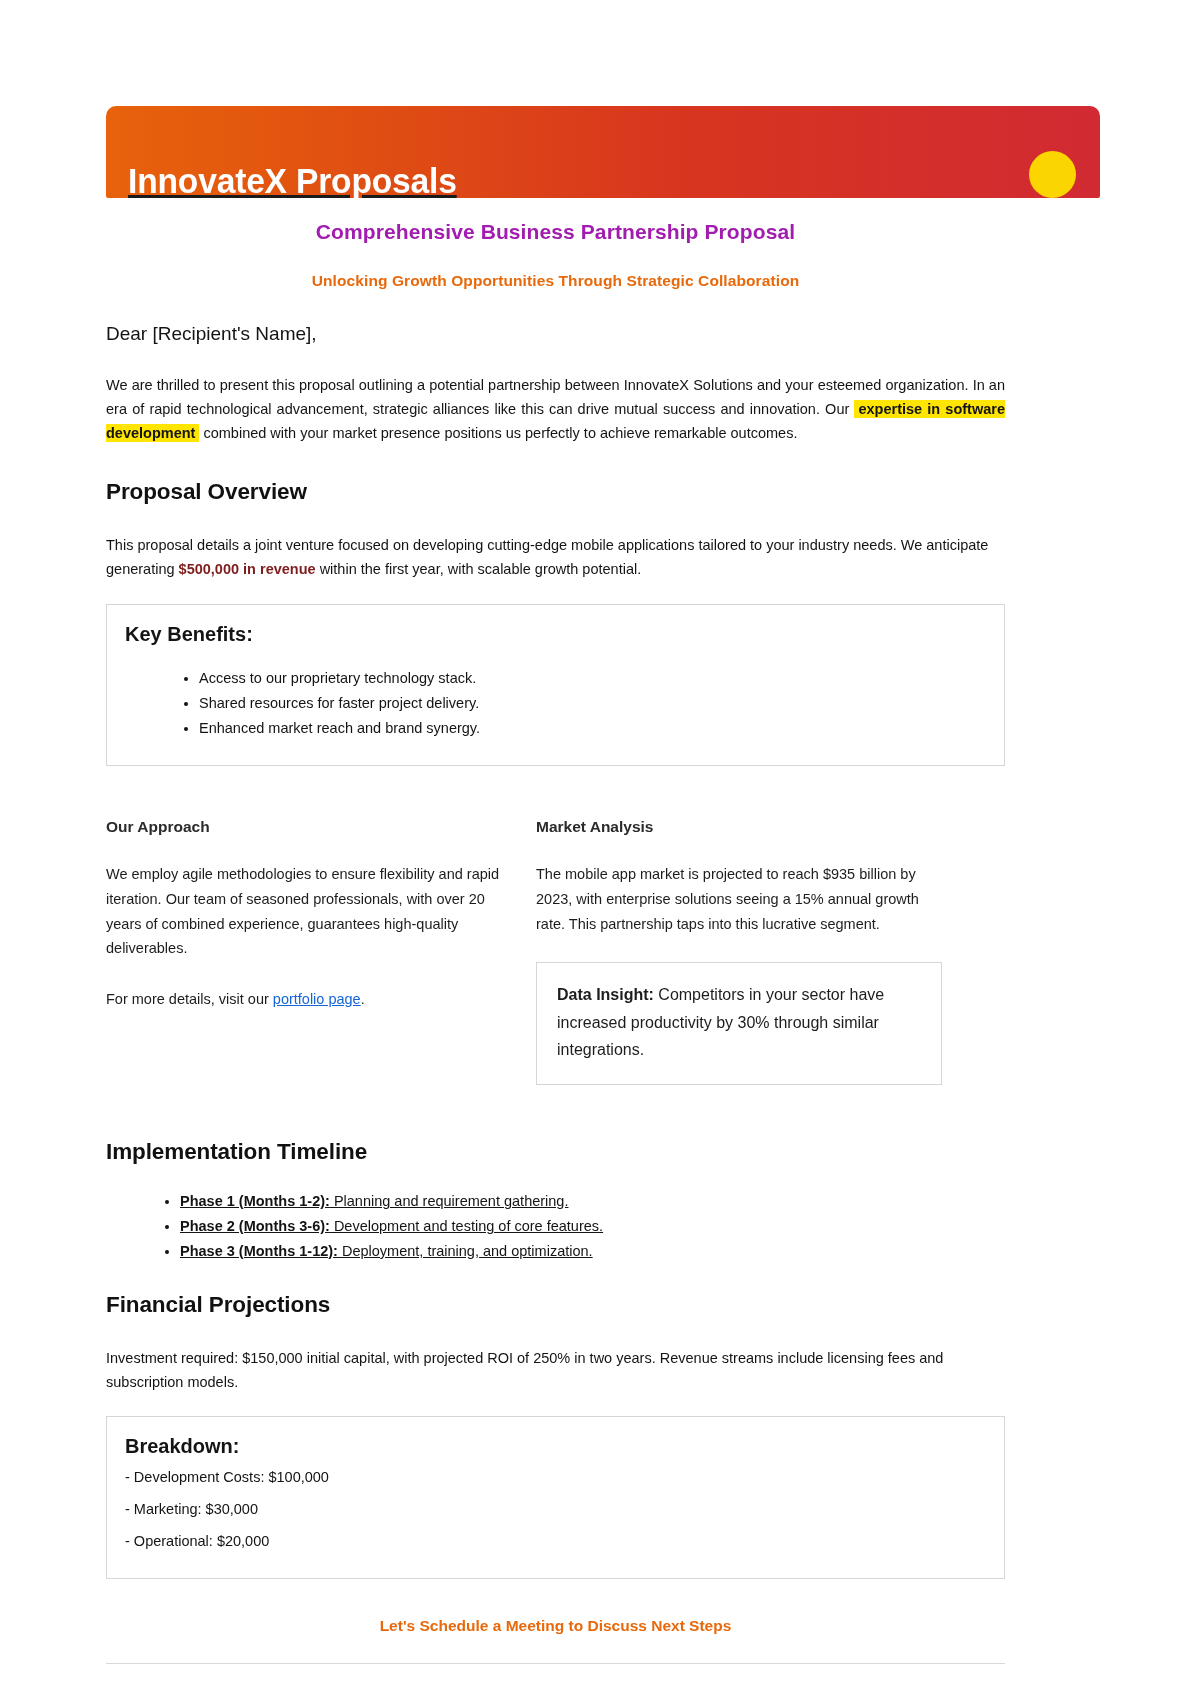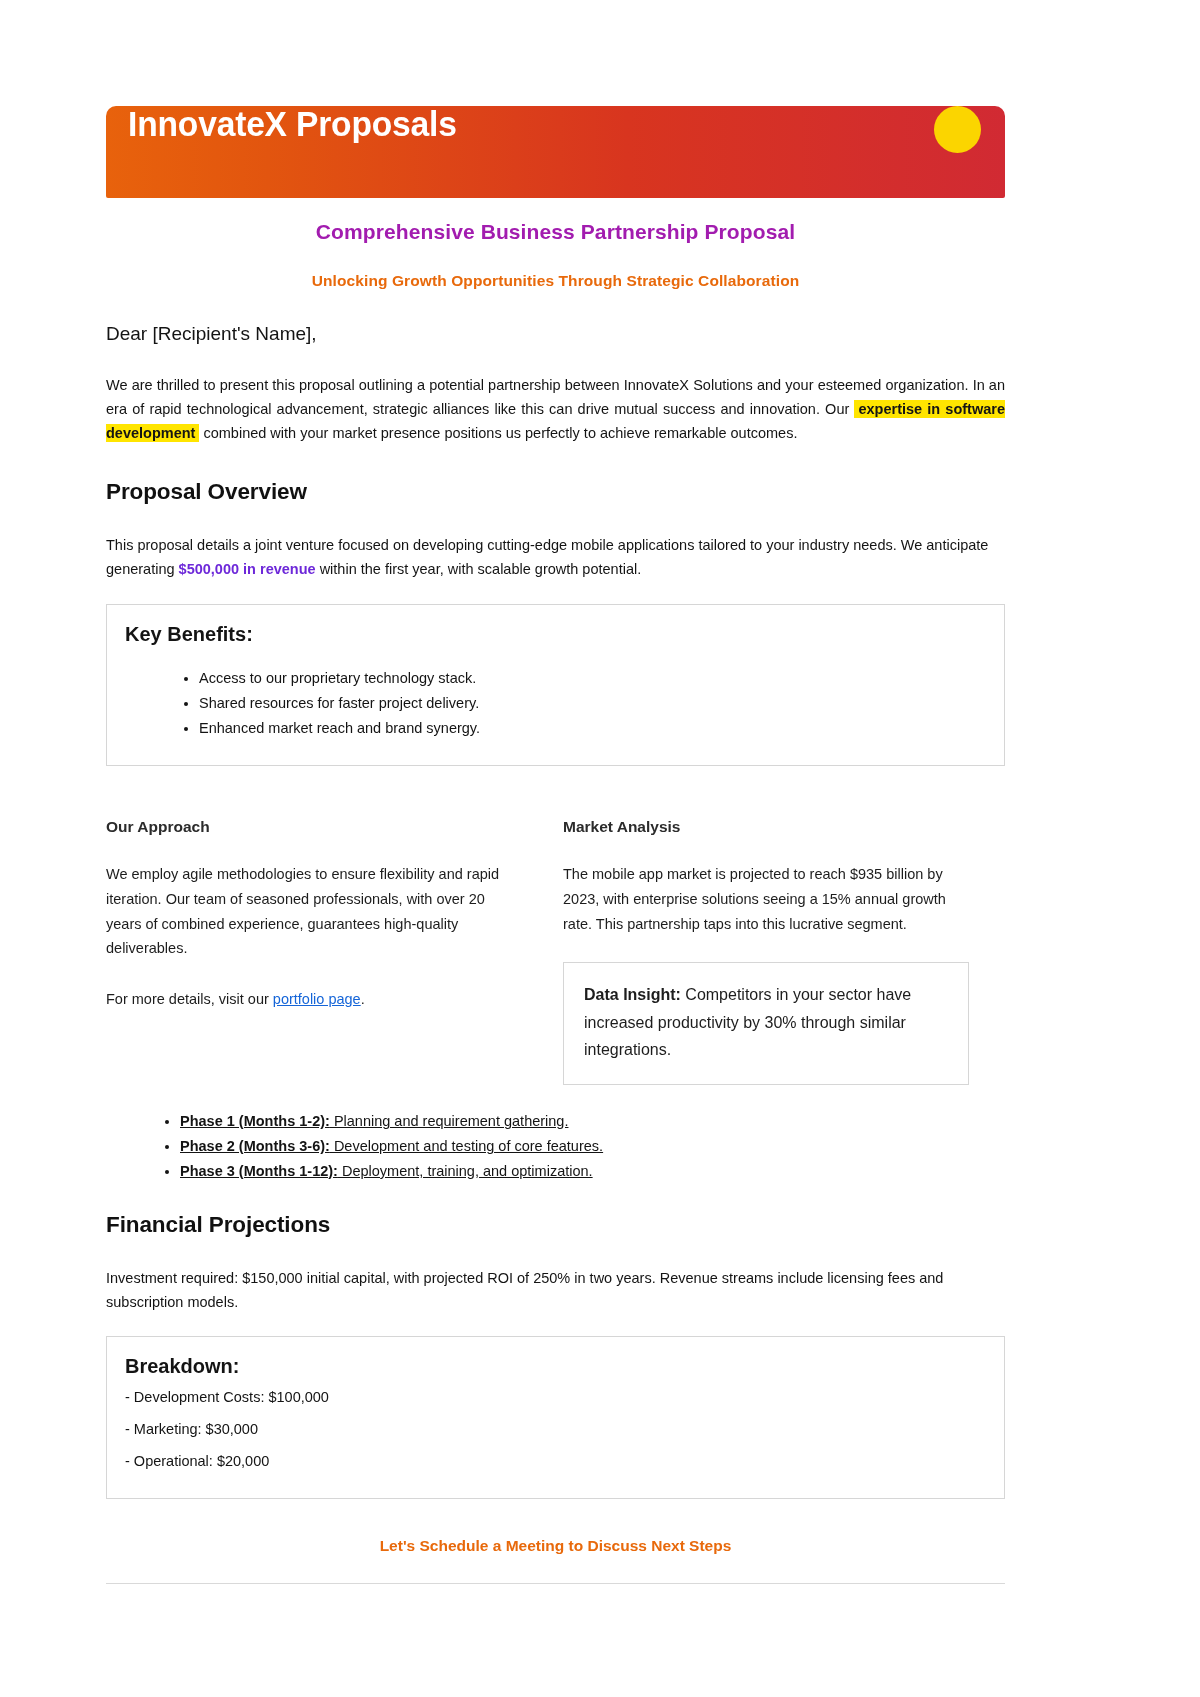--- a/index.html
+++ b/index.html
@@ -21,29 +21,30 @@
     left: 0; top: 0;
     width: 1200px;
     height: 1697px;
   }
 
   
   .banner {
     position: absolute;
     left: 106px;
     top: 106px;
-    width: 899px;
+    width: 994px;
     height: 92px;
     border-radius: 10px 10px 2px 2px;
     background: linear-gradient(90deg, #e8620c 0%, #e2550f 18%, #d8351f 58%, #d12a33 100%);
     display: flex;
-    align-items: flex-start;
+    align-items: flex-end;
     justify-content: space-between;
     padding: 0 0 0 22px;
     box-sizing: border-box;
+    text-decoration: underline;
   }
   .banner-title {
     font-family: "Liberation Sans Narrow", "Liberation Sans", sans-serif;
     font-size: 35px;
     font-weight: bold;
     color: #ffffff;
     letter-spacing: -0.2px;
     line-height: 1;
     transform: scaleX(0.96);
     transform-origin: left center;
@@ -97,21 +98,21 @@
     color: #141414;
   }
   p.body-par.left { text-align: left; }
 
   .hl {
     background: #ffe500;
     font-weight: bold;
     padding: 1px 4px;
   }
   .accent-strong {
-    color: #6d28d9;
+    color: #7f1d1d;
     font-weight: bold;
   }
 
   h2.sec {
     font-size: 22.5px;
     font-weight: bold;
     color: #111111;
     margin: 34px 0 0 0;
     letter-spacing: -0.1px;
   }
@@ -137,21 +138,21 @@
   .callout ul li {
     font-size: 14.5px;
     line-height: 1.72;
     color: #141414;
   }
 
   
   .two-col {
     margin: 52px 0 0 0;
     display: flex;
-    gap: 51px;
+    gap: 24px;
     font-family: "Liberation Sans", "DejaVu Sans", sans-serif;
   }
   .col { width: 406px; }
   .col h3 {
     font-size: 15.5px;
     font-weight: bold;
     color: #2b2b2b;
     margin: 0 0 0 0;
   }
   .col p {
@@ -259,20 +260,21 @@
       <div class="col">
         <h3>Market Analysis</h3>
         <p>The mobile app market is projected to reach $935 billion by 2023, with enterprise solutions seeing a 15% annual growth rate. This partnership taps into this lucrative segment.</p>
         <div class="insight-box">
           <p><b>Data Insight:</b><span> Competitors in your sector have increased productivity by 30% through similar integrations.</span></p>
         </div>
       </div>
 
     </div>
 
+    <h2 class="sec" style="margin-top:54px;">Implementation Timeline</h2>
 
     <ul class="timeline">
       <li><b>Phase 1 (Months 1-2):</b><span> Planning and requirement gathering.</span></li>
       <li><b>Phase 2 (Months 3-6):</b><span> Development and testing of core features.</span></li>
       <li><b>Phase 3 (Months 1-12):</b><span> Deployment, training, and optimization.</span></li>
     </ul>
 
     <h2 class="sec" style="margin-top:28px;">Financial Projections</h2>
 
     <p class="body-par left">Investment required: $150,000 initial capital, with projected ROI of 250% in two years. Revenue streams include licensing fees and subscription models.</p>

